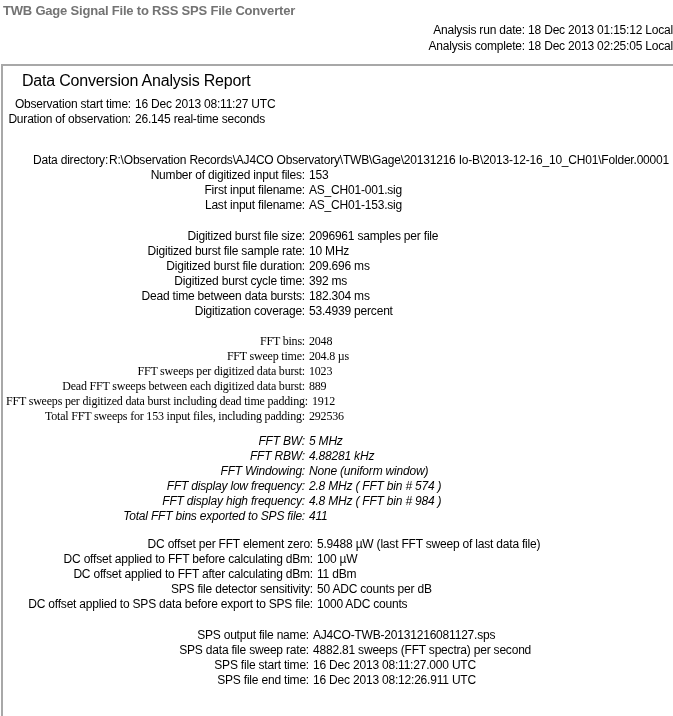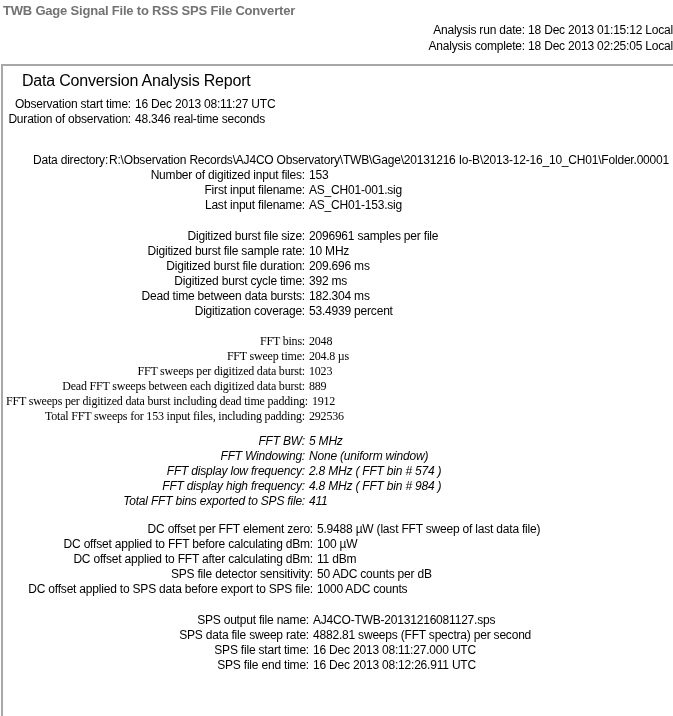--- a/index.html
+++ b/index.html
@@ -86,21 +86,21 @@
 <div class="report-panel">
   <div class="report-heading">Data Conversion Analysis Report</div>
 
   <div class="group g1">
     <div class="row">
       <span class="lbl">Observation start time:</span>
         <span class="val">16 Dec 2013 08:11:27 UTC</span>
     </div>
     <div class="row">
       <span class="lbl">Duration of observation:</span>
-        <span class="val">48.346 real-time seconds</span>
+        <span class="val">26.145 real-time seconds</span>
     </div>
   </div>
 
   <div class="group g2">
     <div class="row-full">
       <span class="lbl">Data directory:</span><span class="val">R:\Observation Records\AJ4CO Observatory\TWB\Gage\20131216 Io-B\2013-12-16_10_CH01\Folder.00001</span>
     </div>
     <div class="row">
       <span class="lbl">Number of digitized input files:</span>
         <span class="val">153</span>
@@ -168,20 +168,24 @@
         <span class="val">292536</span>
     </div>
   </div>
 
   <div class="group g5">
     <div class="row">
       <span class="lbl">FFT BW:</span>
         <span class="val">5 MHz</span>
     </div>
     <div class="row">
+      <span class="lbl">FFT RBW:</span>
+        <span class="val">4.88281 kHz</span>
+    </div>
+    <div class="row">
       <span class="lbl">FFT Windowing:</span>
         <span class="val">None (uniform window)</span>
     </div>
     <div class="row">
       <span class="lbl">FFT display low frequency:</span>
         <span class="val">2.8 MHz ( FFT bin # 574 )</span>
     </div>
     <div class="row">
       <span class="lbl">FFT display high frequency:</span>
         <span class="val">4.8 MHz ( FFT bin # 984 )</span>

